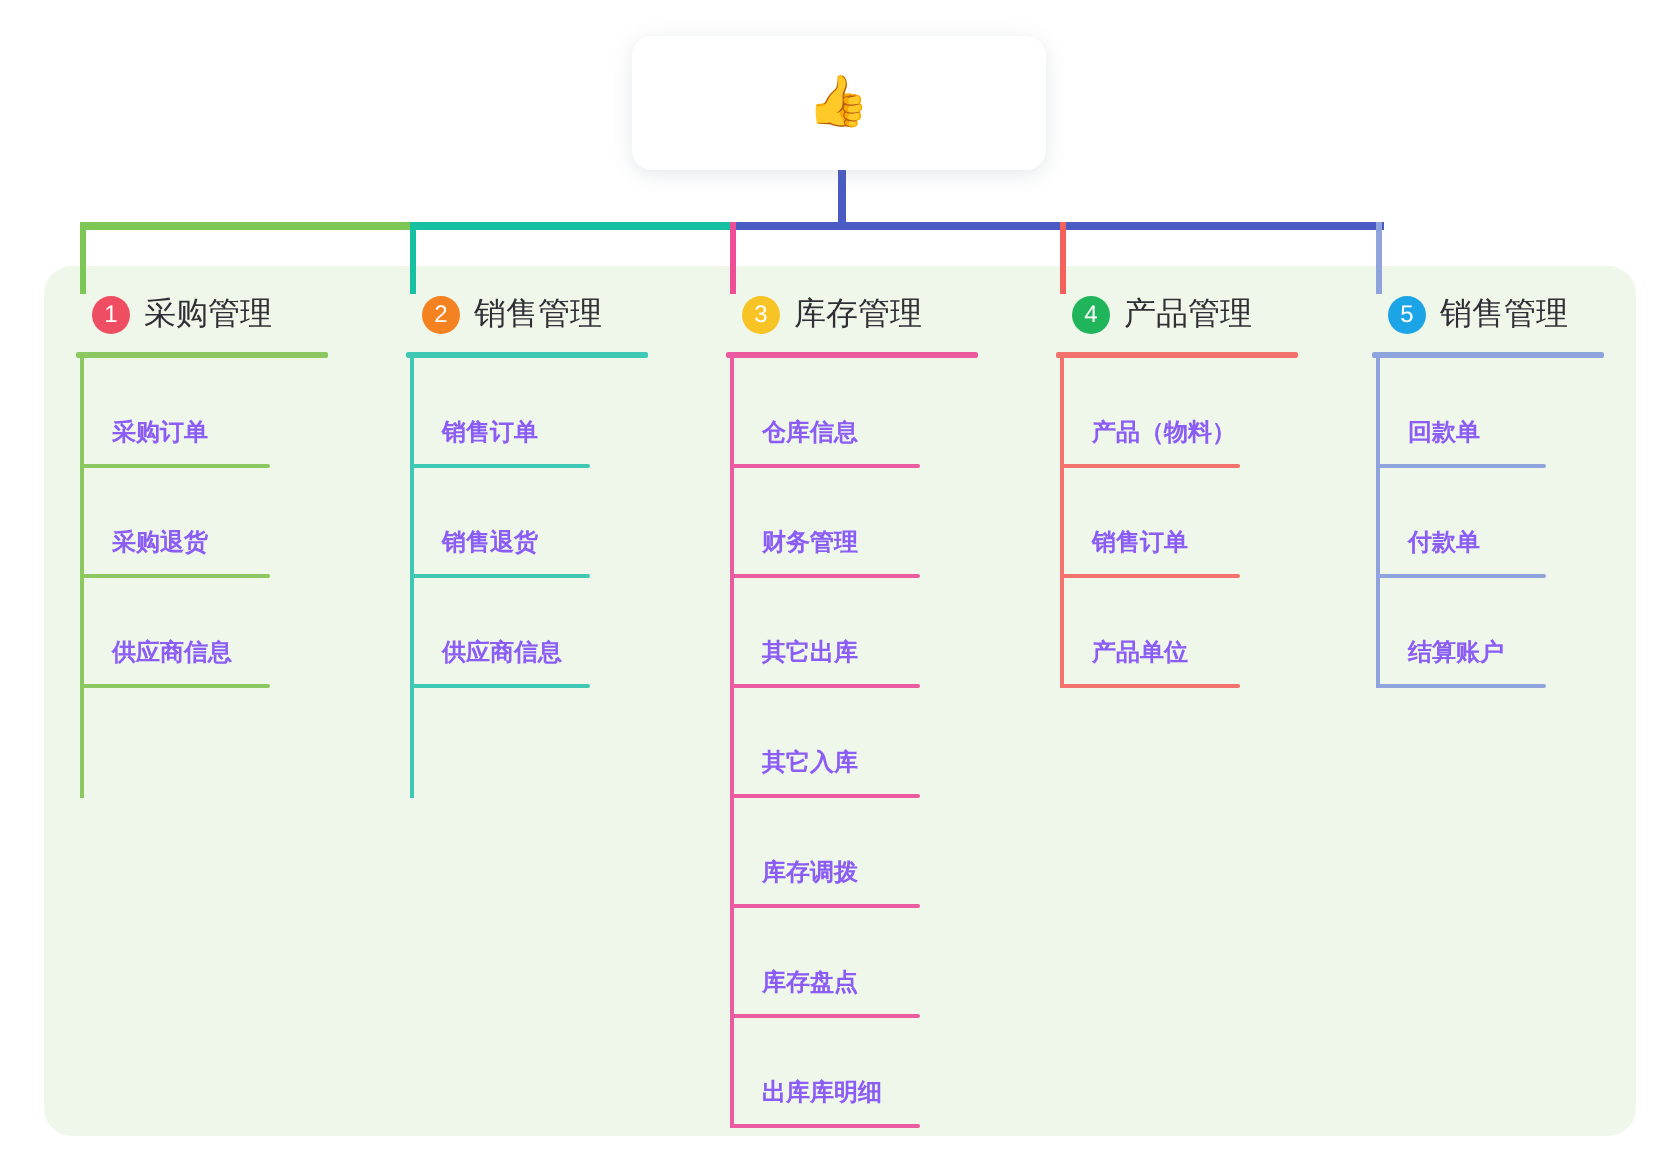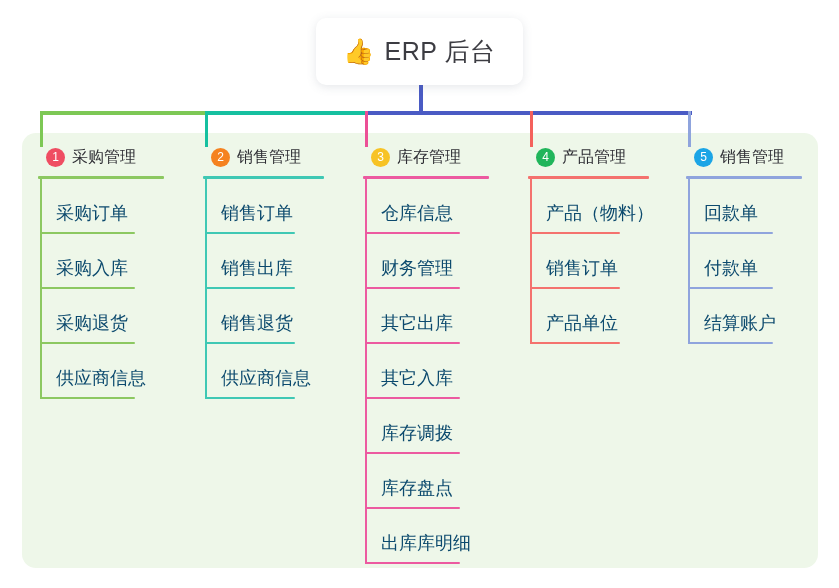--- a/index.html
+++ b/index.html
@@ -122,42 +122,42 @@
   .item {
     position: relative;
     height: 55px;
     box-sizing: border-box;
     padding-left: 26px;
   }
   .item-label {
     position: absolute;
     left: 26px;
     bottom: 9px;
-    font-size: 18px;
-    color: #0c4a6e;
+    font-size: 12px;
+    color: #8b5cf6;
     white-space: nowrap;
+    font-weight: bold;
   }
   .item-underline {
     position: absolute;
     left: 10px;
     bottom: 0;
     height: 2px;
     border-radius: 1px;
   }
 </style>
 </head>
 <body>
 
 <div id="root">
 
   <div class="panel"></div>
 
   <div class="title-card">
     <span class="title-emoji">👍</span>
-    <span class="title-text">ERP 后台</span>
   </div>
 
   <div id="connectors">
       <div class="line" style="left: 419px; top: 85px; width: 4px; height: 30px; background: rgb(74, 91, 196); z-index: 5;"></div>
       <div class="line" style="left: 40px; top: 111px; width: 168px; height: 4px; background: rgb(125, 200, 85); z-index: 4;"></div>
       <div class="line" style="left: 205px; top: 111px; width: 163px; height: 4px; background: rgb(22, 192, 160); z-index: 4;"></div>
       <div class="line" style="left: 365px; top: 111px; width: 327px; height: 4px; background: rgb(74, 91, 196); z-index: 4;"></div>
       <div class="line" style="left: 40px; top: 111px; width: 3px; height: 36px; background: rgb(125, 200, 85); z-index: 6;"></div>
       <div class="line" style="left: 205px; top: 111px; width: 3px; height: 36px; background: rgb(22, 192, 160); z-index: 6;"></div>
       <div class="line" style="left: 365px; top: 111px; width: 3px; height: 36px; background: rgb(236, 79, 150); z-index: 6;"></div>
@@ -172,24 +172,20 @@
           <span class="col-title">采购管理</span>
         </div>
         <div class="col-underline" style="background: rgb(140, 200, 97); width: 126px; margin-left: 8px;"></div>
         <div class="col-body">
           <div class="spine" style="background: rgb(140, 200, 97); height: 220px;"></div>
           <div class="item">
             <span class="item-label">采购订单</span>
             <div class="item-underline" style="background: rgb(140, 200, 97); width: 95px;"></div>
           </div>
           <div class="item">
-            <span class="item-label">采购入库</span>
-            <div class="item-underline" style="background: rgb(140, 200, 97); width: 95px;"></div>
-          </div>
-          <div class="item">
             <span class="item-label">采购退货</span>
             <div class="item-underline" style="background: rgb(140, 200, 97); width: 95px;"></div>
           </div>
           <div class="item">
             <span class="item-label">供应商信息</span>
             <div class="item-underline" style="background: rgb(140, 200, 97); width: 95px;"></div>
           </div>
         </div>
       </div>
       <div class="column" style="left: 195px; width: 145px;">
@@ -198,24 +194,20 @@
           <span class="col-title">销售管理</span>
         </div>
         <div class="col-underline" style="background: rgb(63, 200, 180); width: 121px; margin-left: 8px;"></div>
         <div class="col-body">
           <div class="spine" style="background: rgb(63, 200, 180); height: 220px;"></div>
           <div class="item">
             <span class="item-label">销售订单</span>
             <div class="item-underline" style="background: rgb(63, 200, 180); width: 90px;"></div>
           </div>
           <div class="item">
-            <span class="item-label">销售出库</span>
-            <div class="item-underline" style="background: rgb(63, 200, 180); width: 90px;"></div>
-          </div>
-          <div class="item">
             <span class="item-label">销售退货</span>
             <div class="item-underline" style="background: rgb(63, 200, 180); width: 90px;"></div>
           </div>
           <div class="item">
             <span class="item-label">供应商信息</span>
             <div class="item-underline" style="background: rgb(63, 200, 180); width: 90px;"></div>
           </div>
         </div>
       </div>
       <div class="column" style="left: 355px; width: 150px;">

